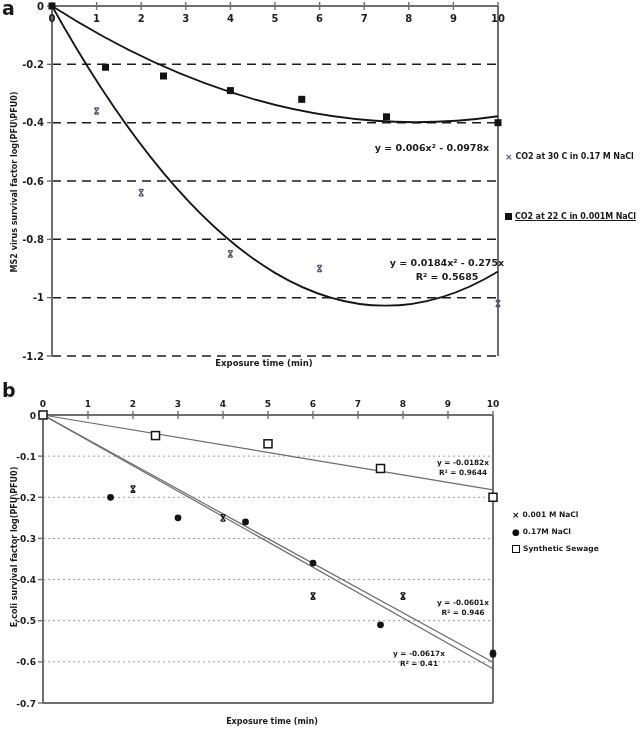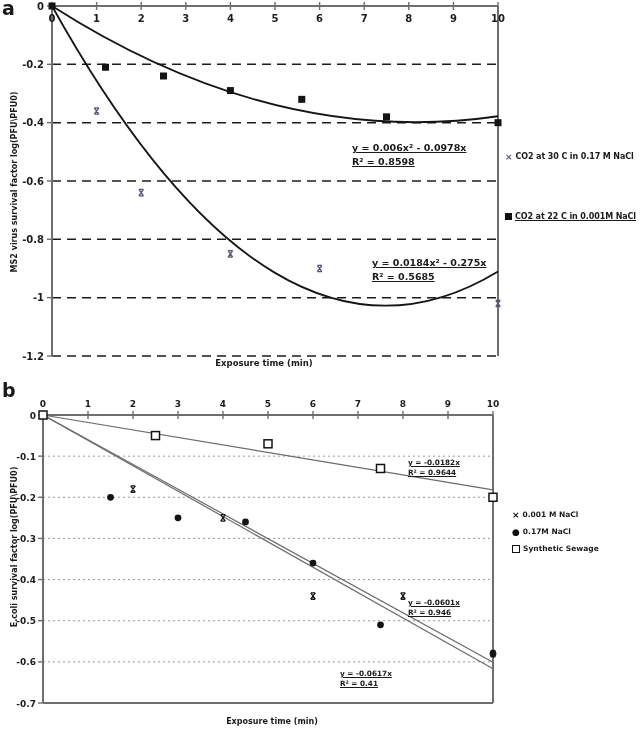--- a/index.html
+++ b/index.html
@@ -6,21 +6,21 @@
   body{width:640px;height:732px;position:relative;overflow:hidden;
        font-family:"DejaVu Sans",sans-serif;color:#1a1a1a;}
   #plot{position:absolute;left:0;top:0;}
   svg text{font-family:"DejaVu Sans",sans-serif;font-weight:bold;fill:#1c1c1c;}
   g.chart-a text{font-size:10px;}
   g.chart-b text{font-size:9px;}
   .panel-label{position:absolute;left:2px;font-size:19px;font-weight:bold;line-height:20px;}
   .y-title{position:absolute;white-space:nowrap;font-size:8px;font-weight:bold;
            transform:translate(-50%,-50%) rotate(-90deg);letter-spacing:0px;}
   .x-title{position:absolute;text-align:center;font-weight:bold;}
-  .eq{position:absolute;text-align:left;font-weight:bold;text-decoration:underline;}
+  .eq{position:absolute;text-align:center;font-weight:bold;}
   .eq span{display:block;}
   .eq-a{font-size:9.5px;line-height:14px;}
   .eq-b{font-size:7.3px;line-height:10px;}
   .legend-row{position:absolute;display:flex;align-items:center;white-space:nowrap;
               font-weight:bold;}
   .legend-a{left:505px;font-size:8px;letter-spacing:-0.1px;}
   .legend-b{left:512px;font-size:7.5px;}
   .mk{display:inline-block;margin-right:3px;}
   .mk-x-a{color:#55556e;font-size:9px;line-height:8px;}
   .mk-x-b{color:#111;font-size:9px;line-height:8px;}
@@ -167,36 +167,35 @@
 <div class="panel-label" style="top:-2px;">a</div>
 <div class="panel-label" style="top:380px;">b</div>
 
 <div class="y-title" style="left:14px;top:182px;">MS2 virus survival factor log(PFU\PFU0)</div>
 <div class="x-title" style="left:179px;top:358px;width:170px;font-size:8.5px;">Exposure time (min)</div>
 <div class="y-title" style="left:14px;top:547px;">E.coli survival factor log(PFU\PFU0)</div>
 <div class="x-title" style="left:187px;top:717px;width:170px;font-size:8px;">Exposure time (min)</div>
 
 <div class="eq eq-a" style="left:352px;top:141px;width:160px;">
   <span>y = 0.006x² - 0.0978x</span>
-  <span>R² = 0.8598</span>
 </div>
 <div class="eq eq-a" style="left:372px;top:256px;width:150px;">
   <span>y = 0.0184x² - 0.275x</span>
   <span>R² = 0.5685</span>
 </div>
 
 <div class="eq eq-b" style="left:408px;top:458px;width:110px;">
   <span>y = -0.0182x</span>
   <span>R² = 0.9644</span>
 </div>
 <div class="eq eq-b" style="left:408px;top:598px;width:110px;">
   <span>y = -0.0601x</span>
   <span>R² = 0.946</span>
 </div>
-<div class="eq eq-b" style="left:340px;top:649px;width:110px;margin-top:20px;">
+<div class="eq eq-b" style="left:364px;top:649px;width:110px;">
   <span>y = -0.0617x</span>
   <span>R² = 0.41</span>
 </div>
 
 <div class="legend-row legend-a" style="top:152px;">
   <span class="mk mk-x-a">×</span>
   <span>CO2 at 30 C in 0.17 M NaCl</span>
 </div>
 <div class="legend-row legend-a" style="top:212px;text-decoration:underline;">
   <span class="mk mk-fsq"></span>

